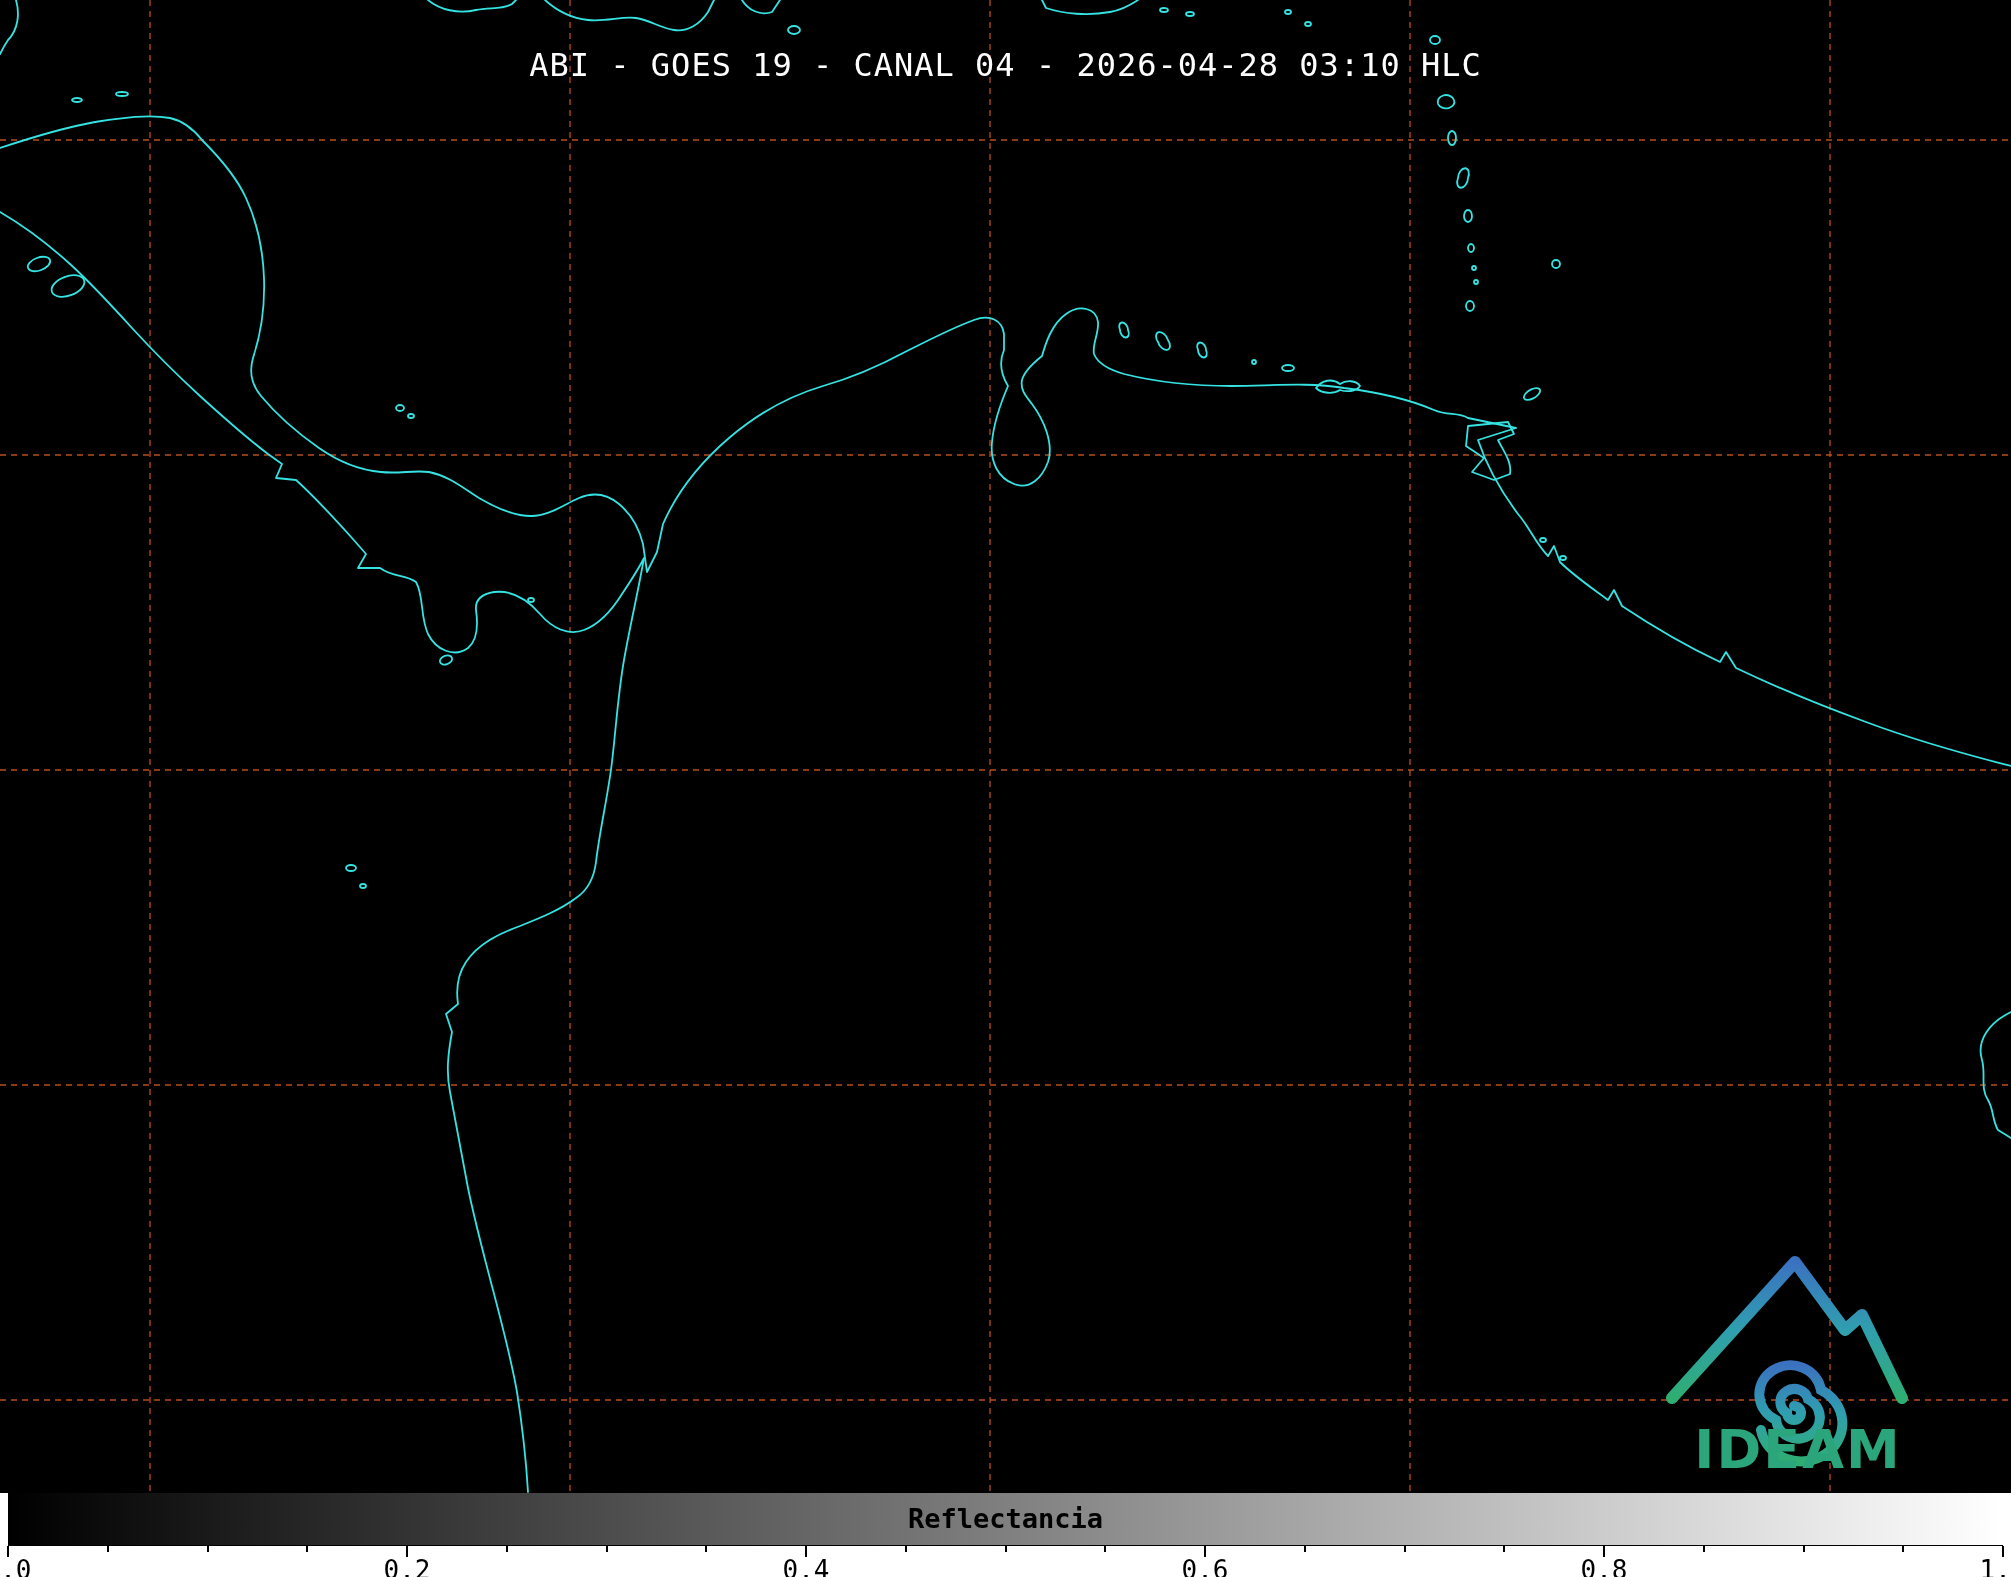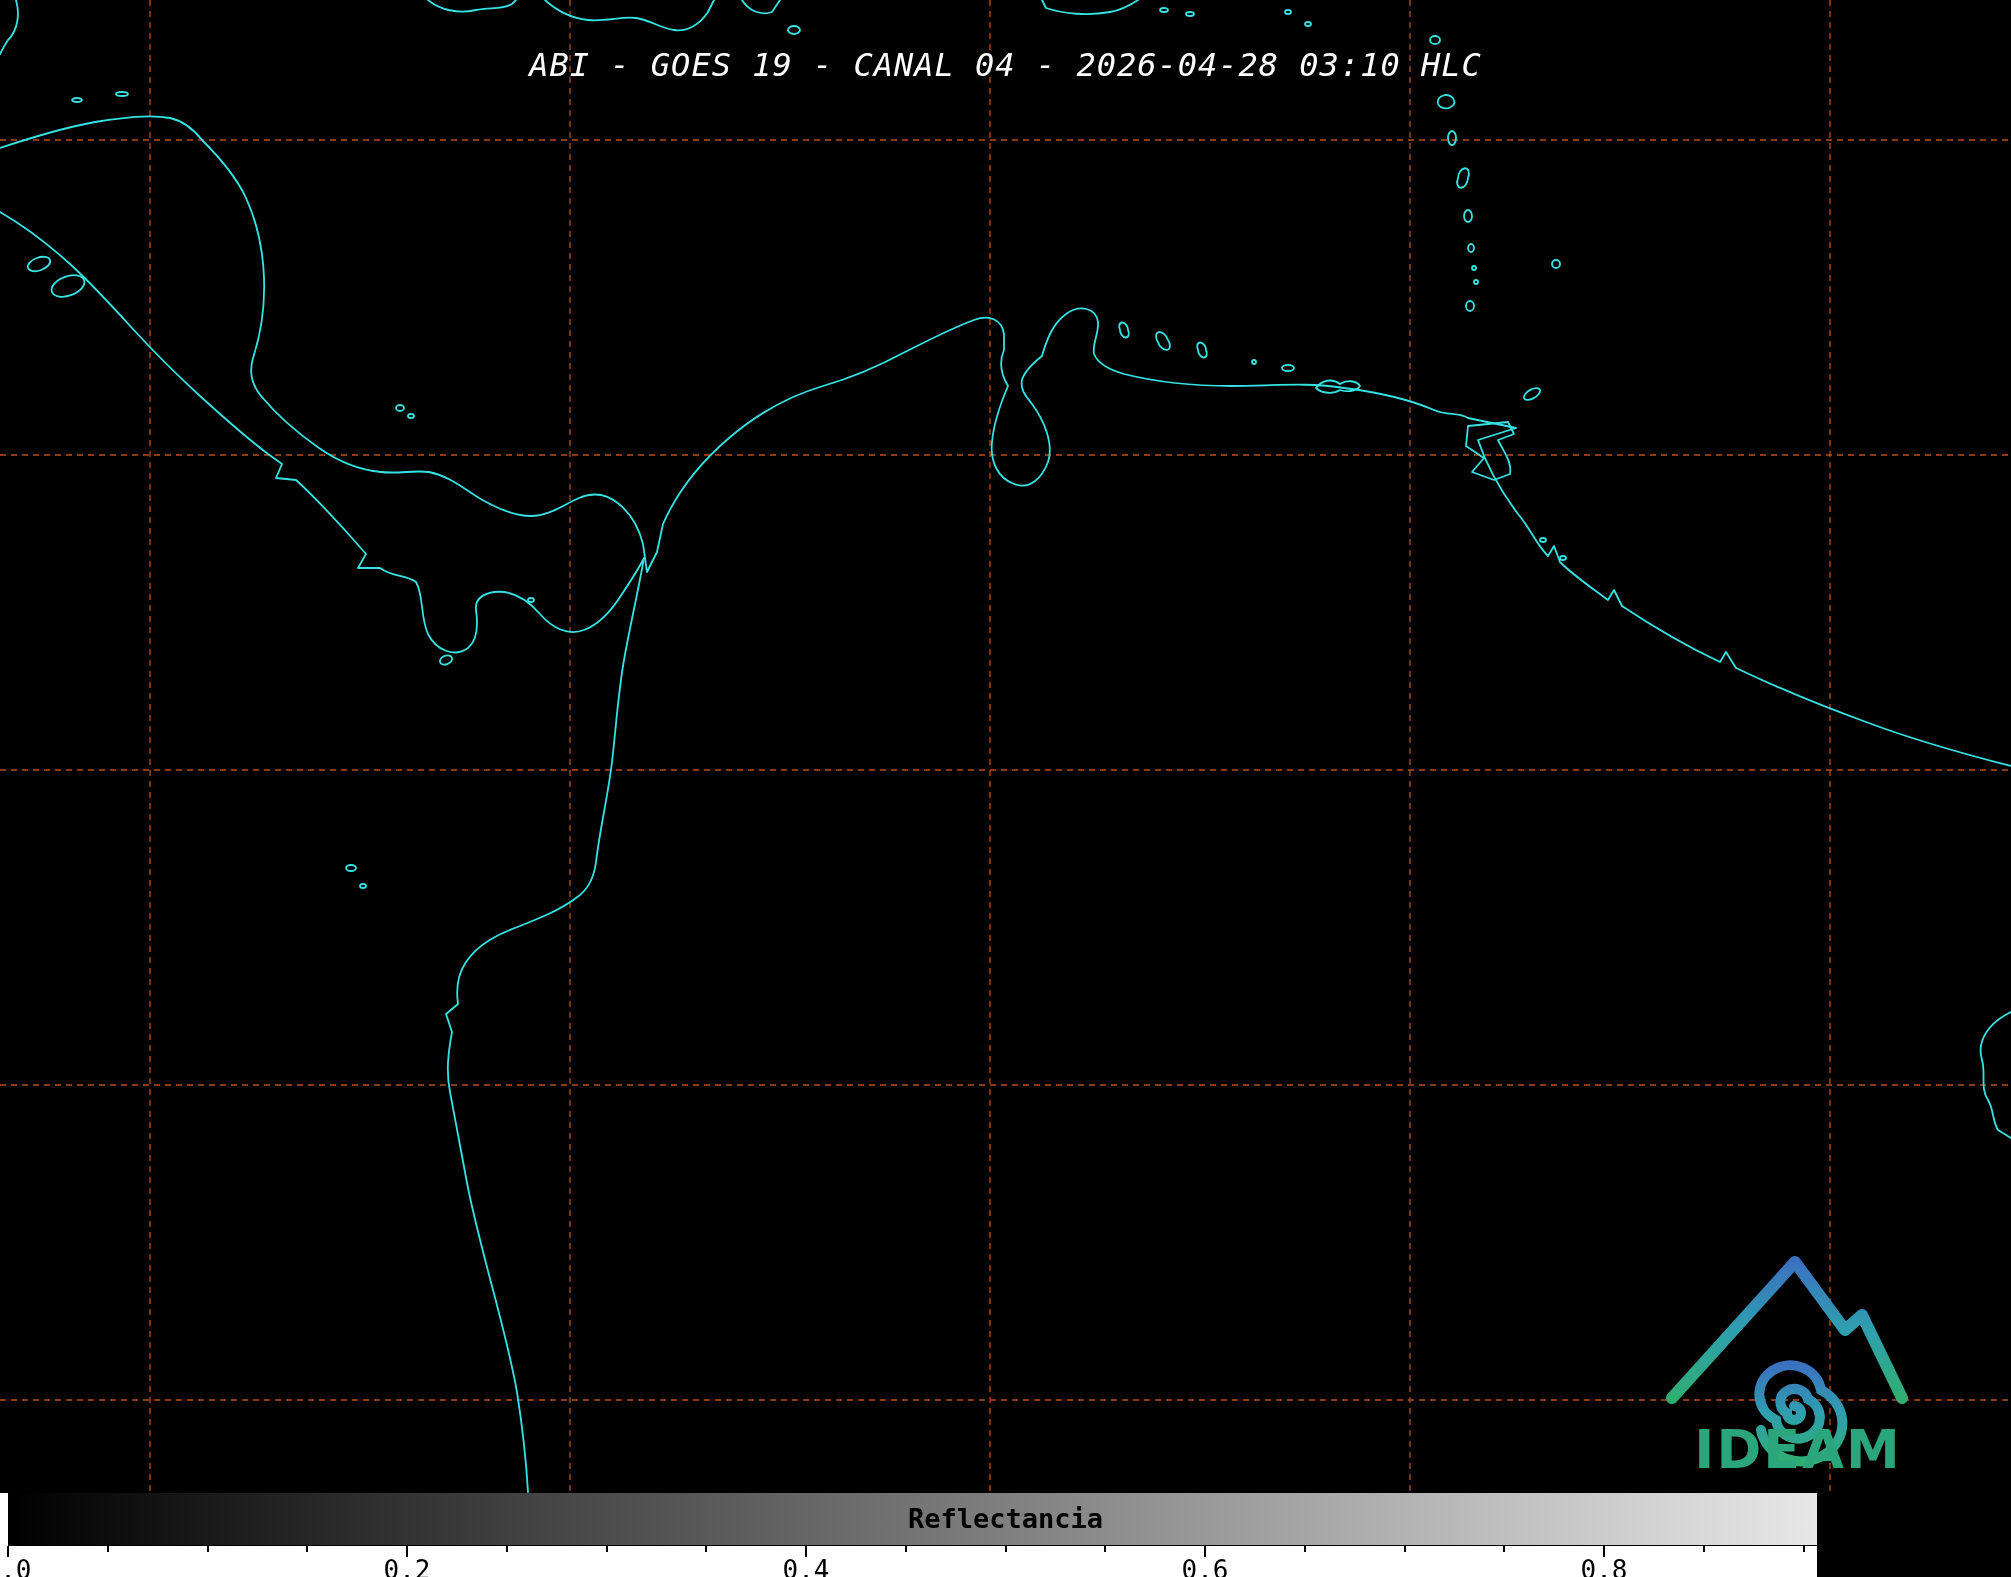--- a/index.html
+++ b/index.html
@@ -37,27 +37,26 @@
   }
   .img-title {
     position: absolute;
     top: 46px;
     left: 0; right: 0;
     text-align: center;
     color: var(--title_text, #ffffff);
     font-size: 32px;
     letter-spacing: 1px;
     white-space: pre;
-    font-style: italic;
   }
   .colorbar-area {
     position: absolute;
     left: 0;
     top: 1493px;
-    width: 1817px;
+    width: 2011px;
     height: 84px;
     background: #ffffff;
     overflow: hidden;
   }
   .cbar {
     position: absolute;
     left: 8px;
     top: 0;
     width: 1995px;
     height: 52px;

